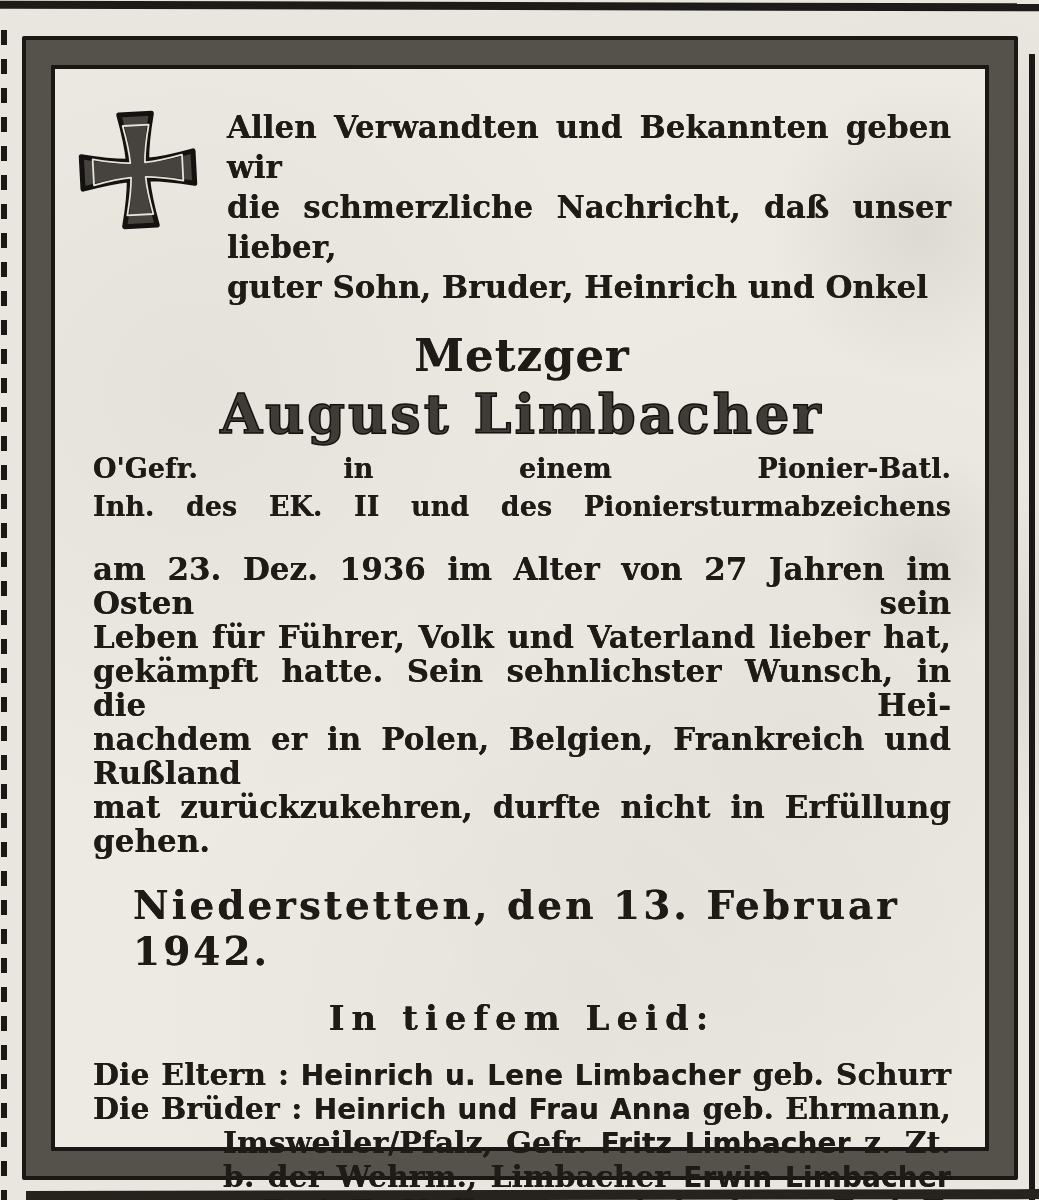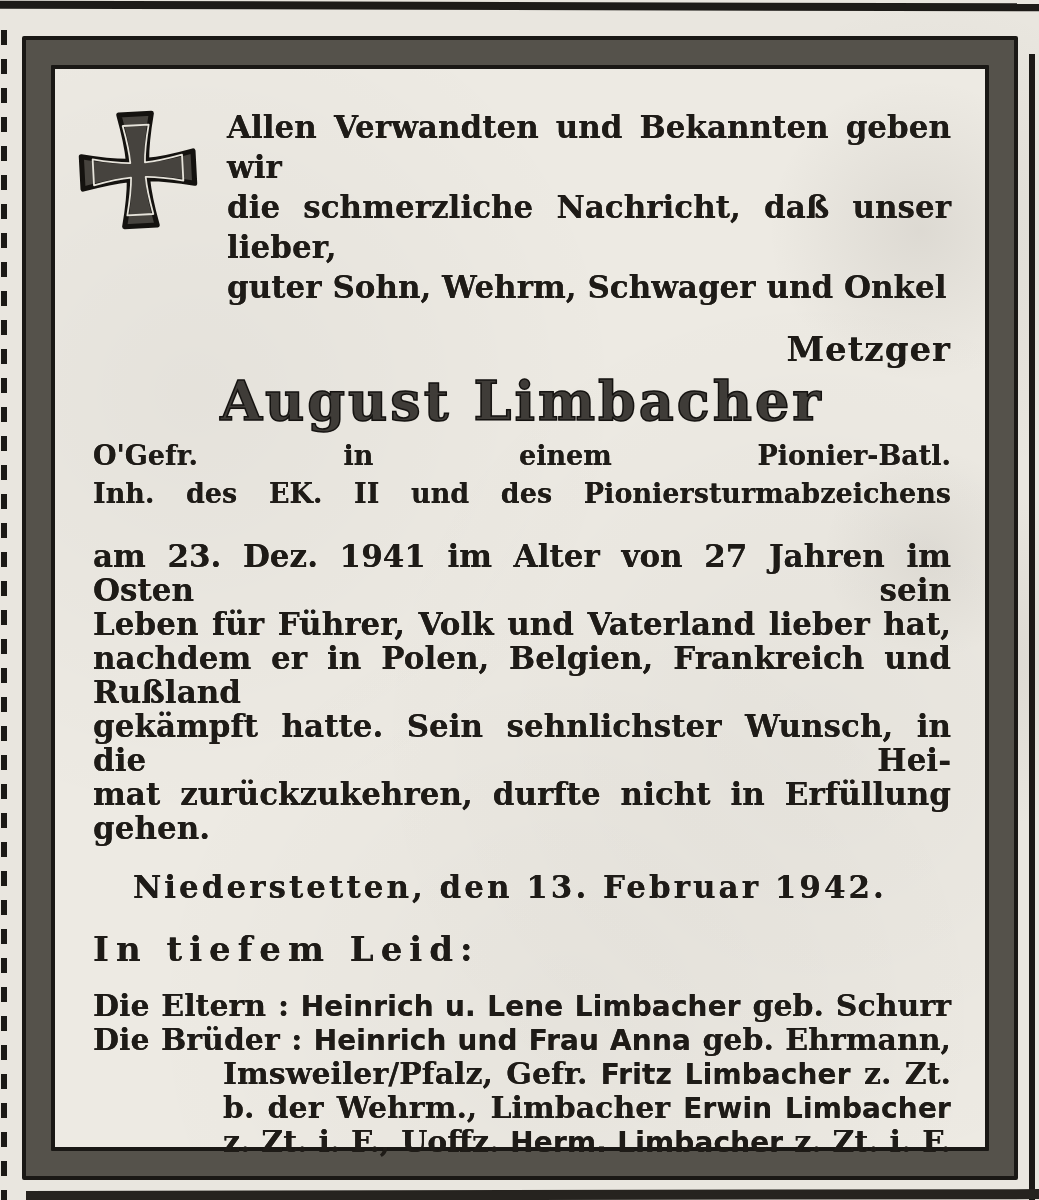--- a/index.html
+++ b/index.html
@@ -39,34 +39,34 @@
     text-shadow:0 0 0.6px rgba(32,28,23,0.85);
   }
   
   .intro-row{display:flex;margin-left:-16px;margin-top:6px;}
   .cross-wrap{flex:none;width:122px;height:126px;margin-top:2px;}
   .cross-wrap svg{width:100%;height:100%;}
   .intro-text{flex:1;margin-left:28px;font-size:31px;font-weight:700;line-height:40px;margin-top:2px;}
   .jline{text-align:justify;text-align-last:justify;}
   .intro-text .jline:last-child{text-align-last:left;}
   
-  .profession{text-align:right;font-size:34px;font-weight:700;margin-top:22px;letter-spacing:1px;}
+  .profession{text-align:center;font-size:45px;font-weight:700;margin-top:22px;letter-spacing:1px;}
   .name{
     text-align:center;font-size:54px;font-weight:700;margin-top:0px;
     letter-spacing:3px;color:#3f3c38;
     -webkit-text-stroke:1.5px #151311;
     text-shadow:0 0 1px #26231f;
     white-space:nowrap;
   }
   .rank{text-align:center;font-size:27px;font-weight:700;line-height:38px;margin-top:4px;}
   
   .body-par{margin-top:26px;font-size:31px;font-weight:700;line-height:34px;}
   
-  .dateline{margin-top:24px;padding-left:40px;font-size:31px;font-weight:700;letter-spacing:3px;}
-  .leid{text-align:left;font-size:34px;font-weight:700;letter-spacing:7px;margin-top:24px;}
+  .dateline{margin-top:24px;padding-left:40px;font-size:39px;font-weight:700;letter-spacing:3px;}
+  .leid{text-align:center;font-size:34px;font-weight:700;letter-spacing:7px;margin-top:24px;}
   
   .family{margin-top:20px;font-size:30px;font-weight:700;line-height:33px;}
   .fline{text-align:justify;text-align-last:justify;}
   .fline.indent{padding-left:130px;}
   .heavy{font-family:"DejaVu Sans", sans-serif;font-size:0.93em;letter-spacing:0.2px;}
 </style>
 </head>
 <body>
 
 <div class="top-rule"></div>
@@ -82,38 +82,38 @@
         <svg viewBox="0 0 120 120" aria-hidden="true">
           <g transform="rotate(-3 60 60)">
             <path d="M44 5 H76 C72 23 69.5 38 69 51 C82 50.5 97 48 115 44 V76 C97 72 82 69.5 69 69 C69.5 82 72 97 76 115 H44 C48 97 50.5 82 51 69 C38 69.5 23 72 5 76 V44 C23 48 38 50.5 51 51 C50.5 38 48 23 44 5 Z" fill="#46433e" stroke="#14120f" stroke-width="5" stroke-linejoin="round"></path>
             <path d="M44 5 H76 C72 23 69.5 38 69 51 C82 50.5 97 48 115 44 V76 C97 72 82 69.5 69 69 C69.5 82 72 97 76 115 H44 C48 97 50.5 82 51 69 C38 69.5 23 72 5 76 V44 C23 48 38 50.5 51 51 C50.5 38 48 23 44 5 Z" fill="none" stroke="#e6e3da" stroke-width="2.2" stroke-linejoin="round" transform="translate(60 60) scale(0.8) translate(-60 -60)"></path>
           </g>
         </svg>
       </div>
       <div class="intro-text">
           <div class="jline">Allen Verwandten und Bekannten geben wir</div>
           <div class="jline">die schmerzliche Nachricht, daß unser lieber,</div>
-          <div class="jline">guter Sohn, Wehrm, Schwager und Onkel</div>
+          <div class="jline">guter Sohn, Bruder, Heinrich und Onkel</div>
         </div>
     </div>
 
     <div class="profession">Metzger</div>
 
     <div class="name">August Limbacher</div>
 
     <div class="rank">
         <div class="jline">O'Gefr. in einem Pionier-Batl.</div>
         <div class="jline">Inh. des EK. II und des Pioniersturmabzeichens</div>
       </div>
 
     <div class="body-par">
-        <div class="jline">am 23. Dez. 1941 im Alter von 27 Jahren im Osten sein</div>
+        <div class="jline">am 23. Dez. 1936 im Alter von 27 Jahren im Osten sein</div>
         <div class="jline">Leben für Führer, Volk und Vaterland lieber hat,</div>
+        <div class="jline">gekämpft hatte. Sein sehnlichster Wunsch, in die Hei-</div>
         <div class="jline">nachdem er in Polen, Belgien, Frankreich und Rußland</div>
-        <div class="jline">gekämpft hatte. Sein sehnlichster Wunsch, in die Hei-</div>
         <div class="jline">mat zurückzukehren, durfte nicht in Erfüllung gehen.</div>
       </div>
 
     <div class="dateline">Niederstetten, den 13. Februar 1942.</div>
 
     <div class="leid">In tiefem Leid:</div>
 
     <div class="family">
         <div class="fline"><span class="seg">Die Eltern : </span><span class="seg heavy">Heinrich u. Lene Limbacher</span><span class="seg"> geb. Schurr</span></div>
         <div class="fline"><span class="seg">Die Brüder : </span><span class="seg heavy">Heinrich und Frau Anna</span><span class="seg"> geb. Ehrmann,</span></div>

